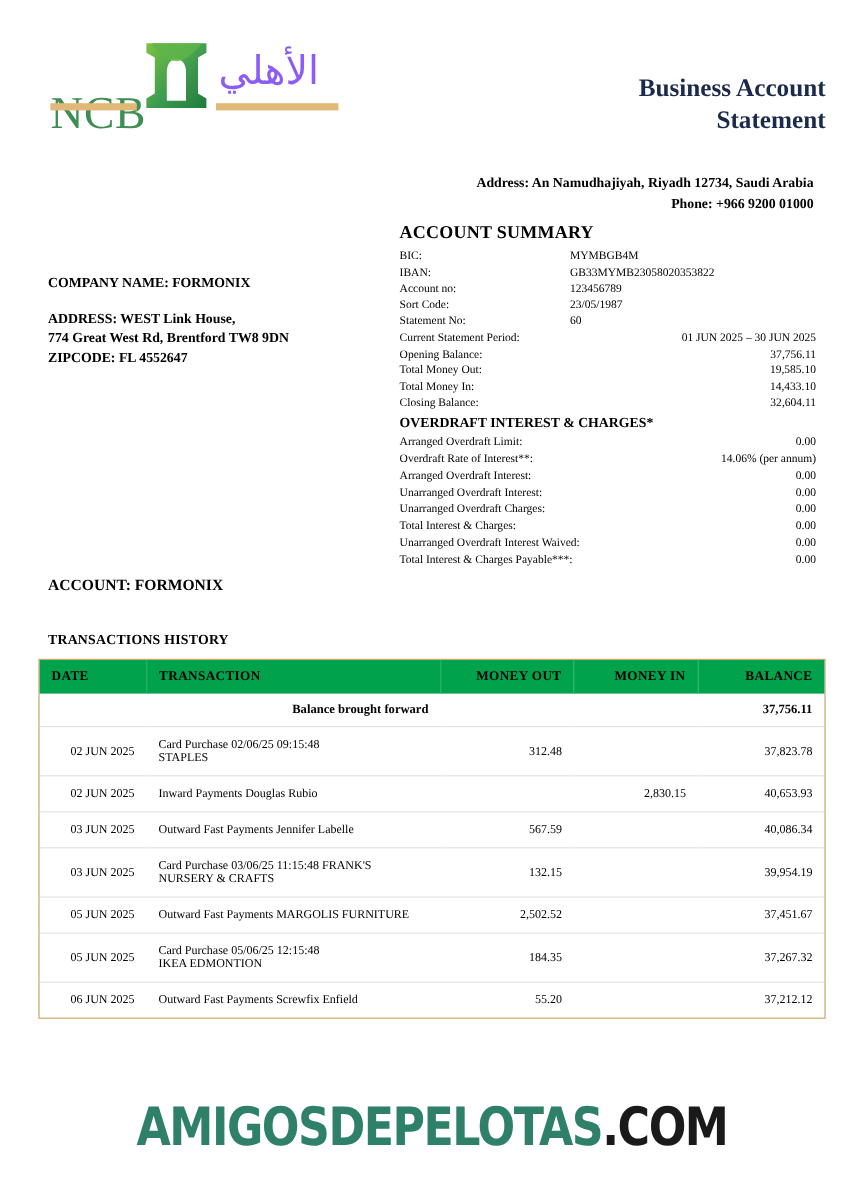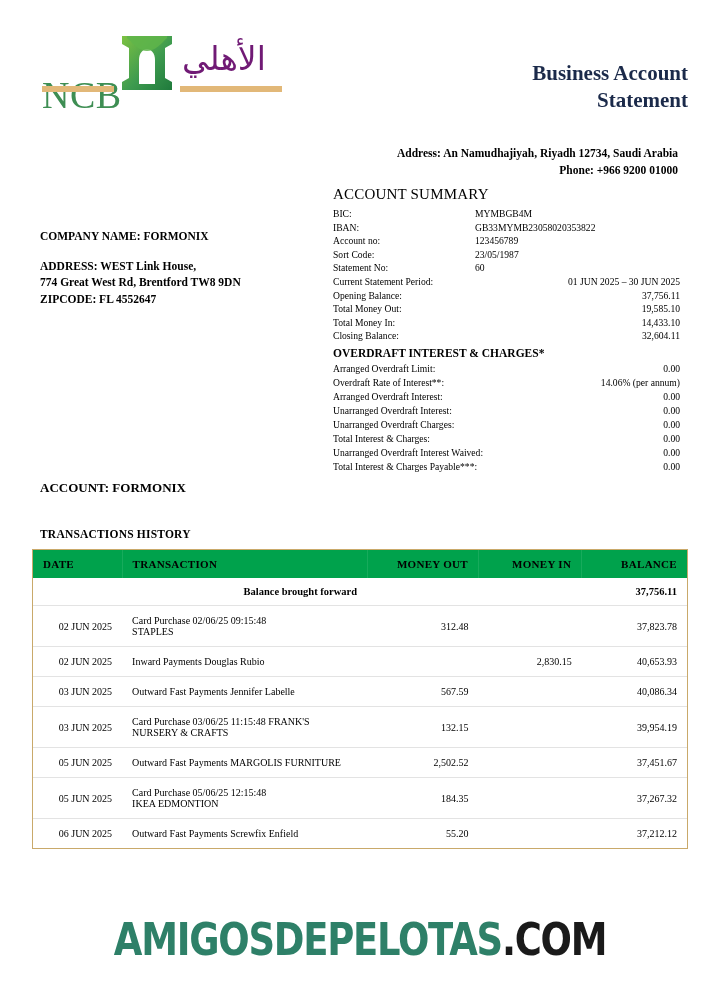--- a/index.html
+++ b/index.html
@@ -57,21 +57,21 @@
     left: 76px;
     top: 0px;
     width: 58px;
     height: 58px;
   }
   .logo-arabic {
     position: absolute;
     left: 140px;
     top: 4px;
     font-size: 33px;
-    color: #701a75;
+    color: #8b5cf6;
     font-family: "DejaVu Sans", sans-serif;
     line-height: 1.25;
     direction: rtl;
   }
 
   
   .doc-title {
     position: absolute;
     right: 32px;
     top: 60px;
@@ -107,21 +107,21 @@
 
   
   .summary {
     position: absolute;
     left: 333px;
     top: 186px;
     width: 347px;
   }
   .summary-title {
     font-size: 15px;
-    font-weight: normal;
+    font-weight: bold;
     letter-spacing: 0.2px;
     margin-bottom: 4px;
   }
   .srow {
     display: flex;
     font-size: 9.6px;
     line-height: 1.42;
   }
   .srow .k { width: 142px; flex: none; }
   .srow .v { flex: 1; }

